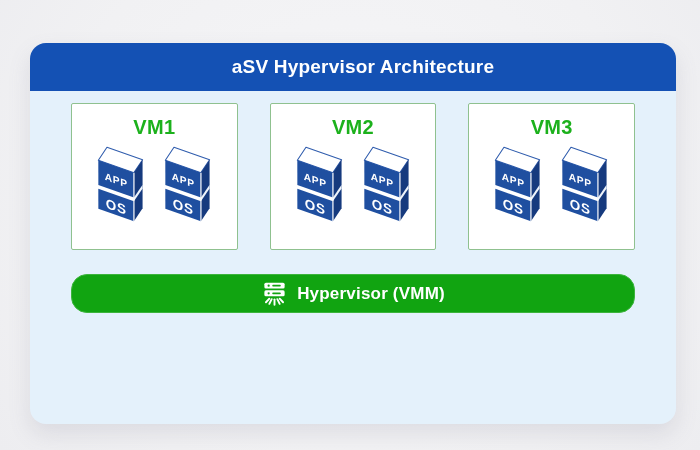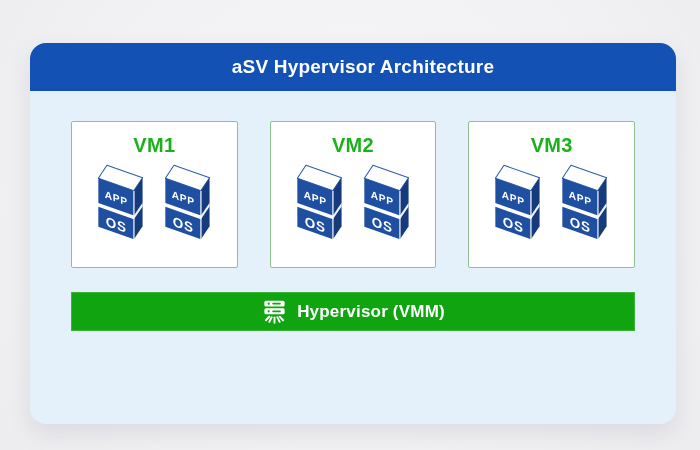--- a/index.html
+++ b/index.html
@@ -20,41 +20,41 @@
     box-shadow:0 10px 22px rgba(110,115,135,.16);
     overflow:hidden;
   }
   .card-header{
     height:48px;background:#1451b4;
     display:flex;align-items:center;justify-content:center;padding-left:20px;
   }
   .card-title{
     margin:0;color:#ffffff;font-size:19px;font-weight:bold;letter-spacing:.2px;
   }
-  .card-body{padding-top:30px;}
+  .card-body{padding-top:12px;}
   .vm-row{
     margin:0 41px;display:flex;gap:32px;
   }
   .vm{
     flex:1;height:147px;background:#ffffff;
     border:1.5px solid #8fc18f;border-radius:2px;
     box-sizing:border-box;
     display:flex;flex-direction:column;align-items:center;
   }
   .vm-label{
     margin:12px 0 4px 0;
     color:#1cb11c;font-size:20px;font-weight:bold;letter-spacing:.3px;
   }
   .blocks{display:flex;gap:15px;justify-content:center;}
   .block{width:52px;height:82px;display:block;}
   .blk-app{font-family:"Liberation Sans",sans-serif;font-weight:bold;font-size:9.5px;fill:#ffffff;text-anchor:middle;letter-spacing:.6px;}
   .blk-os{font-family:"Liberation Sans",sans-serif;font-weight:bold;font-size:12.5px;fill:#ffffff;text-anchor:middle;letter-spacing:.6px;}
   .layer-stack{margin:24px 41px 0 41px;}
   .layer{
-    height:39px;border-radius:0;
+    height:39px;border-radius:16px;
     background:#11a411;border:1px solid #3cb43c;
     box-sizing:border-box;
     display:flex;align-items:center;justify-content:center;gap:9px;
     margin-bottom:18px;
   }
   .layer-label{color:#ffffff;font-size:17px;font-weight:bold;letter-spacing:.2px;}
   .bar-icon{width:27px;height:27px;display:block;}
 </style>
 </head>
 <body>

